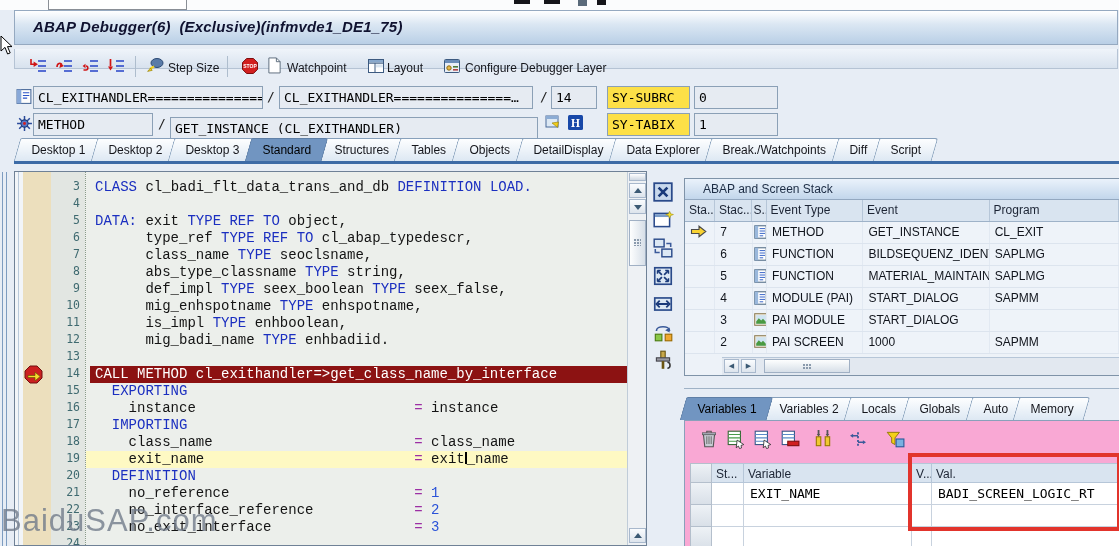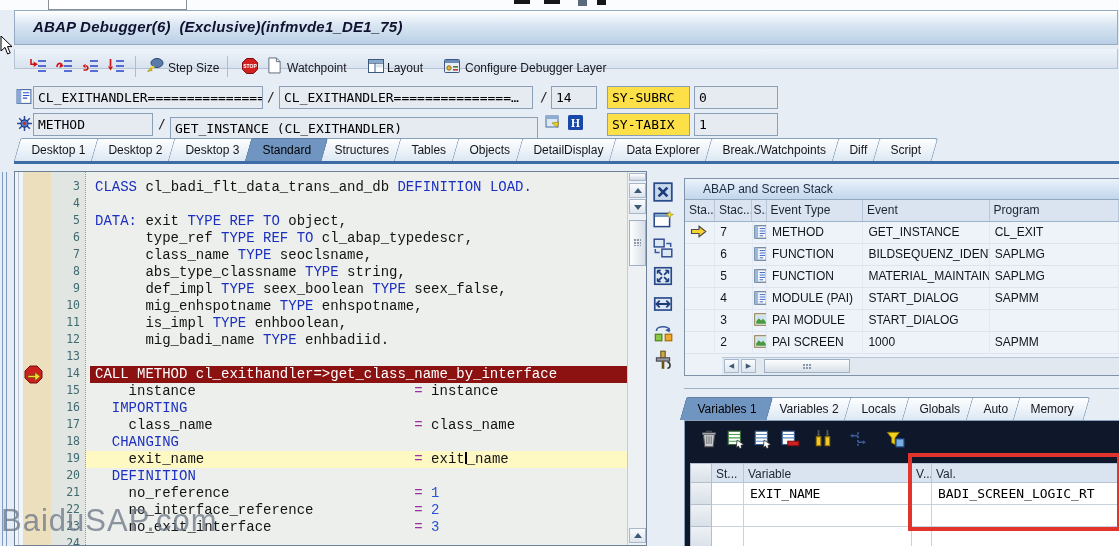--- a/index.html
+++ b/index.html
@@ -76,21 +76,21 @@
   .sc{box-sizing:border-box;border-right:1px solid #e2e9f2;padding:3px 4px 0 5px;font-size:12px;color:#10141c;white-space:nowrap;overflow:hidden}
   .c0{width:37px}.c1{width:47px}.c2{width:18px;padding:3px 1px 0 1px}.c3{width:126px}.c4{width:166px}.c5{width:170px}
   #stack-hscroll{position:absolute;left:37px;bottom:0;width:398px;height:17px;background:#e2e8f0;border-top:1px solid #b6c6d8}
   .hbtn{position:absolute;top:1px;width:15px;height:14px;background:linear-gradient(#fafcfe,#dde4ec);border:1px solid #a8b8cc;
     box-sizing:border-box;font-size:7px;color:#3c5a74;text-align:center;line-height:12px}
   #hthumb{position:absolute;left:42px;top:1px;width:86px;height:14px;background:linear-gradient(#fdfefe,#d7dfe8);border:1px solid #a0b0c4;box-sizing:border-box}
   #hthumb:after{content:"";display:block;margin:4px auto 0;width:9px;height:5px;
     background:radial-gradient(circle 1px at 1px 1px,#8a9aac 1px,transparent 1px);background-size:3px 3px}
   
   #var-sep{left:684px;top:388px;width:435px;height:1px;background:#9fb2c6}
-  #var-panel{left:684px;top:420px;width:436px;height:126px;border:1px solid #8aa0ba;border-bottom:none;background:#0f172a;box-sizing:border-box}
+  #var-panel{left:684px;top:420px;width:436px;height:126px;border:1px solid #8aa0ba;border-bottom:none;background:#f9a8d4;box-sizing:border-box}
   #var-toolbar{position:absolute;left:14px;top:8px;display:flex;gap:7px}
   .vti{width:20px;height:20px}
   #var-table{position:absolute;left:5px;top:42px;display:flex;flex-direction:column}
   .vhead,.vrow{display:flex}
   .vhead{height:20px}
   .vrow{height:22px}
   .vhc{box-sizing:border-box;background:#d9e4f0;border:1px solid #b6c6d8;border-left:none;padding:3px 4px 0 4px;font-size:12px;color:#1c2434;white-space:nowrap;overflow:hidden}
   .vhc:first-child{border-left:1px solid #b6c6d8}
   .vc{box-sizing:border-box;background:#fff;border:1px solid #c8d2de;border-top:none;border-left:none;
     padding:3px 4px 0 6px;font-size:13px;white-space:nowrap;overflow:hidden;font-family:"DejaVu Sans Mono",monospace}
@@ -293,24 +293,24 @@
         <div class="code-line"><span class="kw">DATA:</span><span class="tx"> exit </span><span class="kw">TYPE REF TO </span><span class="tx">object,</span></div>
         <div class="code-line"><span class="tx">      type_ref </span><span class="kw">TYPE REF TO </span><span class="tx">cl_abap_typedescr,</span></div>
         <div class="code-line"><span class="tx">      class_name </span><span class="kw">TYPE </span><span class="tx">seoclsname,</span></div>
         <div class="code-line"><span class="tx">      abs_type_classname </span><span class="kw">TYPE </span><span class="tx">string,</span></div>
         <div class="code-line"><span class="tx">      def_impl </span><span class="kw">TYPE </span><span class="tx">seex_boolean </span><span class="kw">TYPE </span><span class="tx">seex_false,</span></div>
         <div class="code-line"><span class="tx">      mig_enhspotname </span><span class="kw">TYPE </span><span class="tx">enhspotname,</span></div>
         <div class="code-line"><span class="tx">      is_impl </span><span class="kw">TYPE </span><span class="tx">enhboolean,</span></div>
         <div class="code-line"><span class="tx">      mig_badi_name </span><span class="kw">TYPE </span><span class="tx">enhbadiid.</span></div>
         <div class="code-line"></div>
         <div class="code-line bar"><span class="tx">CALL METHOD cl_exithandler=&gt;get_class_name_by_interface</span></div>
+        <div class="code-line"><span class="kw">  EXPORTING</span></div>
         <div class="code-line"><span class="tx">    instance                          </span><span class="eq">= </span><span class="tx">instance</span></div>
         <div class="code-line"><span class="kw">  IMPORTING</span></div>
         <div class="code-line"><span class="tx">    class_name                        </span><span class="eq">= </span><span class="tx">class_name</span></div>
-        <div class="code-line"><span class="kw">  CHANGING</span></div>
         <div class="code-line hl"><span class="tx">    exit_name                         </span><span class="eq">= </span><span class="tx">exit</span><span class="caret"></span><span class="tx">_name</span></div>
         <div class="code-line"><span class="kw">  DEFINITION</span></div>
         <div class="code-line"><span class="tx">    no_reference                      </span><span class="eq">= </span><span class="num">1</span></div>
         <div class="code-line"><span class="tx">    no_interface_reference            </span><span class="eq">= </span><span class="num">2</span></div>
         <div class="code-line"><span class="tx">    no_exit_interface                 </span><span class="eq">= </span><span class="num">3</span></div>
       </div>
     <span class="abs" id="bp-icon"><svg viewBox="0 0 19 19" width="19" height="19">
           <polygon points="6,1 13,1 18,6 18,13 13,18 6,18 1,13 1,6" fill="#cc2020" stroke="#701010"></polygon>
           <path d="M4 10.5h7V7.2l5.2 4.3-5.2 4.3v-3.3H4z" fill="#f6d830" stroke="#6a5a00" stroke-width=".7"></path>
         </svg></span>

